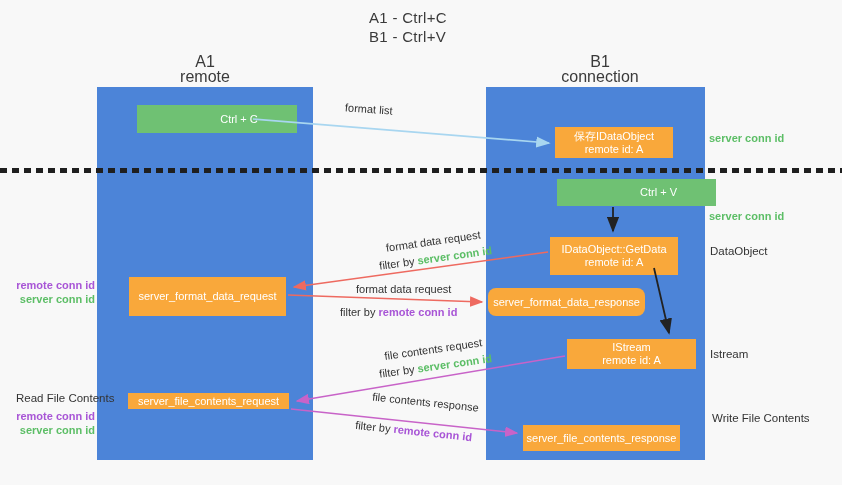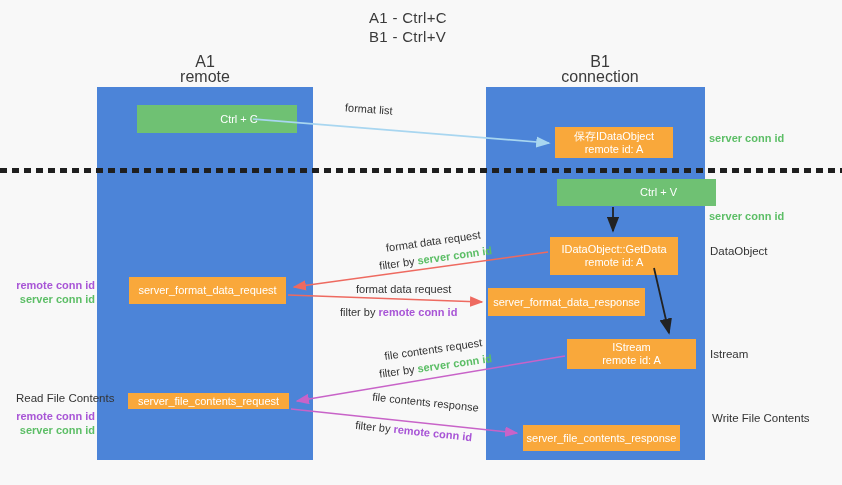--- a/index.html
+++ b/index.html
@@ -57,25 +57,25 @@
 
   <div class="abs box green" style="left:557px;top:179px;width:115px;height:27px;">
     <div>Ctrl + V</div>
   </div>
 
   <div class="abs box orange" style="left:550px;top:237px;width:128px;height:38px;">
     <div>IDataObject::GetData</div>
     <div>remote id: A</div>
   </div>
 
-  <div class="abs box orange" style="left:129px;top:277px;width:157px;height:27px;">
+  <div class="abs box orange" style="left:129px;top:277px;width:157px;height:39px;">
     <div>server_format_data_request</div>
   </div>
 
-  <div class="abs box orange" style="left:488px;top:288px;width:157px;height:28px;">
+  <div class="abs box orange" style="left:488px;top:288px;width:157px;height:28px;border-radius:8px;">
     <div>server_format_data_response</div>
   </div>
 
   <div class="abs box orange" style="left:567px;top:339px;width:129px;height:30px;">
     <div>IStream</div>
     <div>remote id: A</div>
   </div>
 
   <div class="abs box orange" style="left:128px;top:393px;width:161px;height:16px;">
     <div>server_file_contents_request</div>

